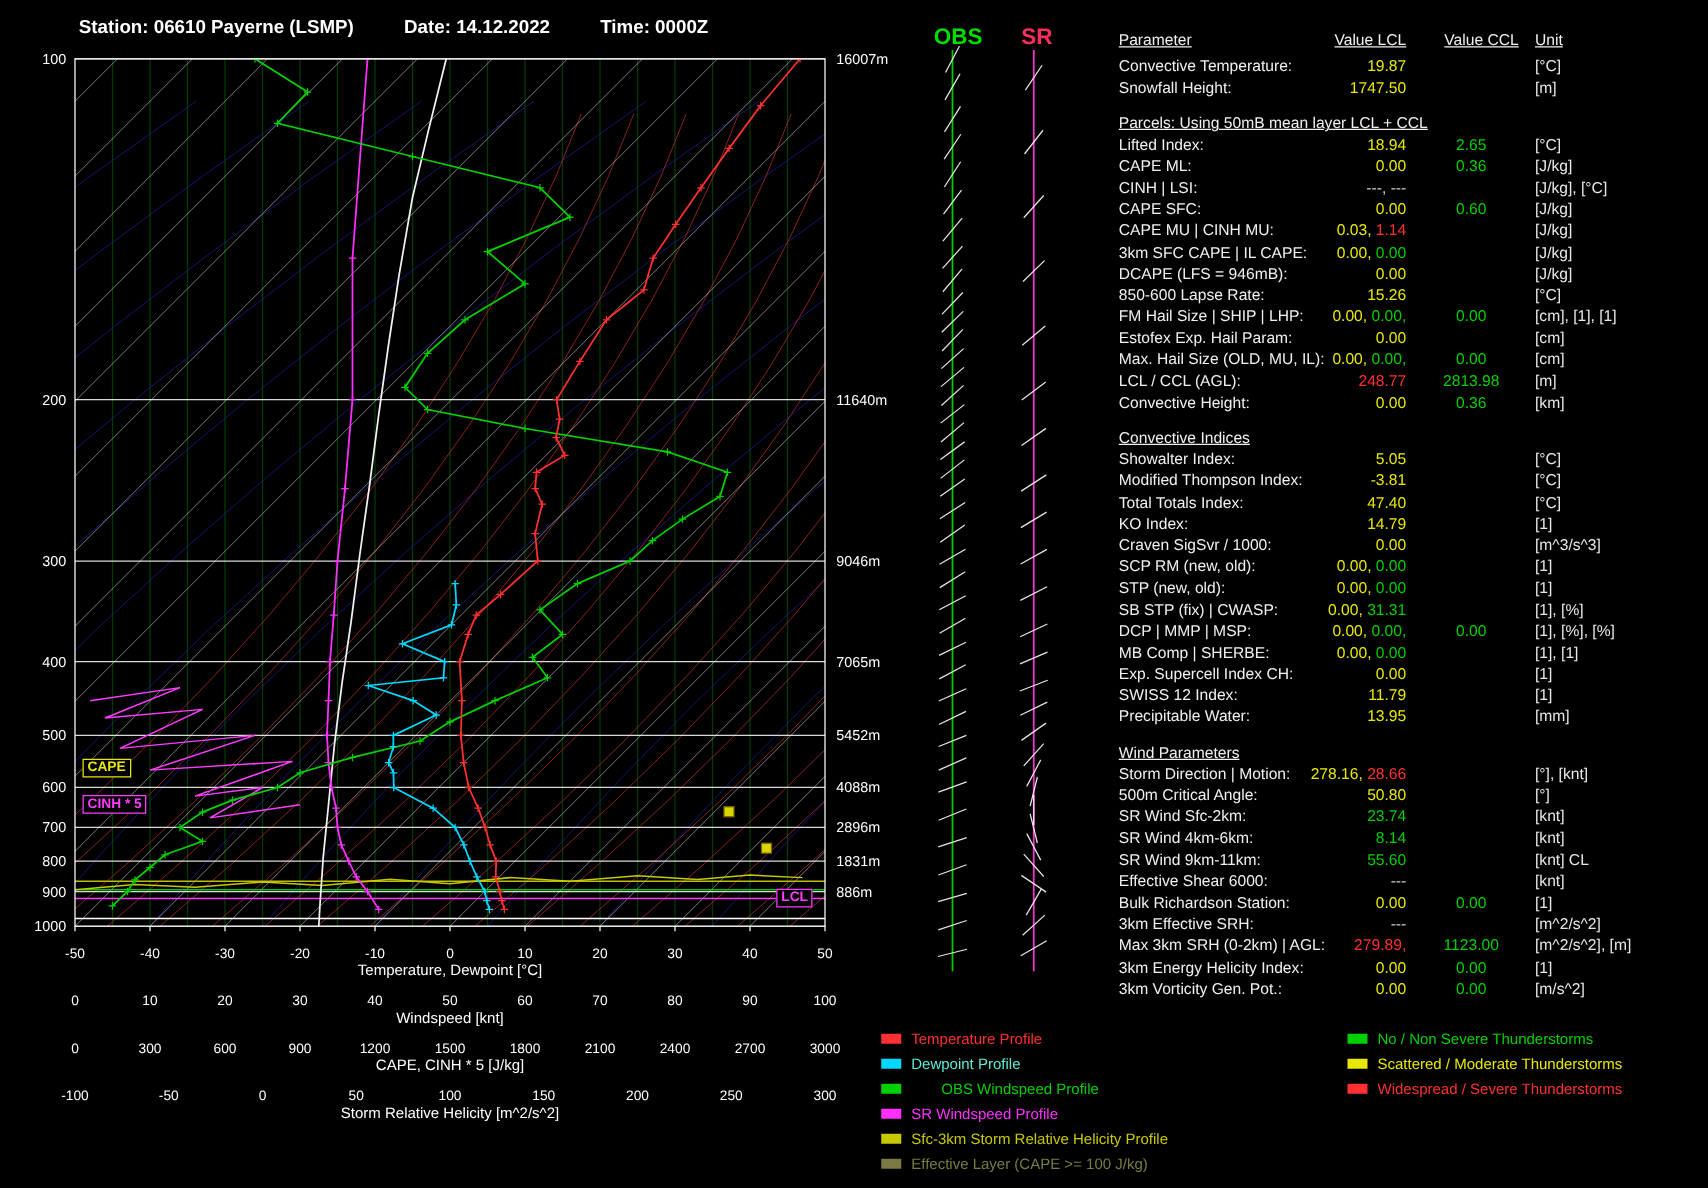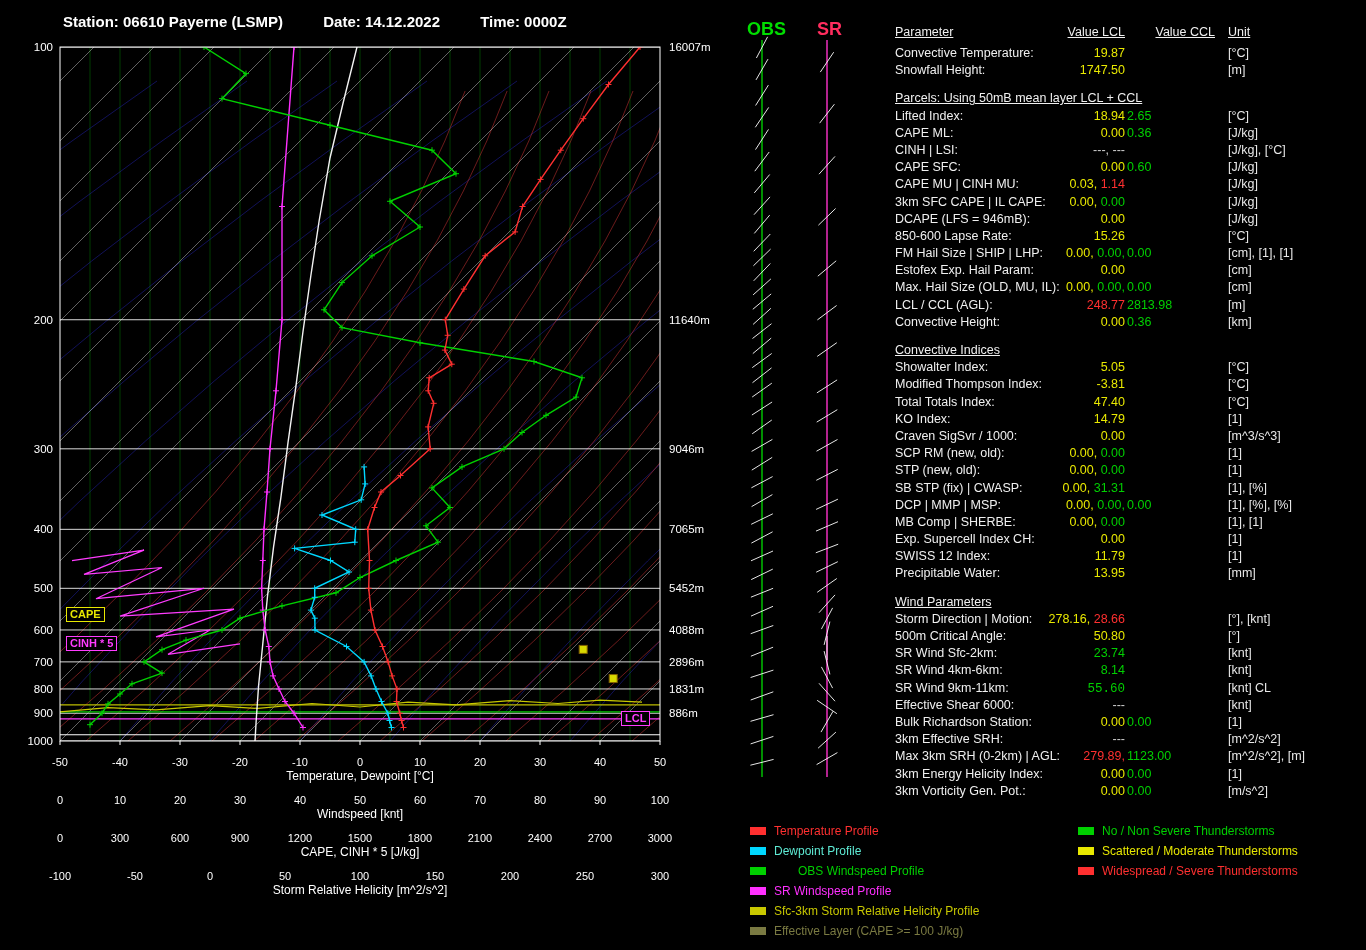--- a/index.html
+++ b/index.html
@@ -19,25 +19,25 @@
   .ptable{position:absolute;left:895px;top:24px;width:470px;font-size:12.5px;color:#f0f0f0}
   .thead{position:relative;height:21px;line-height:17px;white-space:nowrap}
   .thead span{text-decoration:underline}
   .thead .c1{position:absolute;left:0}
   .thead .c2{position:absolute;left:0;width:230px;text-align:right}
   .thead .c3{position:absolute;left:244px;width:76px;text-align:right}
   .thead .c4{position:absolute;left:333px}
   .trow{position:relative;height:17.2px;line-height:17px;white-space:nowrap}
   .trow .p{position:absolute;left:0}
   .trow .v1{position:absolute;left:0;width:230px;text-align:right;white-space:pre}
-  .trow .v2{position:absolute;left:232px;width:76px;text-align:left;white-space:pre}
+  .trow .v2{position:absolute;left:244px;width:76px;text-align:center;white-space:pre}
   .trow .u{position:absolute;left:333px;color:#e8e8e8}
   .sect{position:relative;height:17.2px;line-height:17px;margin-top:11px;text-decoration:underline;white-space:nowrap}
   .legend{position:absolute;font-size:12px}
-  .legend-left{left:750px;top:821px}
+  .legend-left{left:705px;top:821px}
   .legend-right{left:1078px;top:821px}
   .leg-item{height:20px;display:flex;align-items:center;white-space:nowrap}
   .leg-sw{width:16px;height:8px;margin-right:8px;flex:0 0 16px}
 </style>
 </head>
 <body>
 
 <div class="stage">
 
   <div class="hdr">
@@ -636,21 +636,21 @@
         <span class="u">[knt]</span>
       </div>
       <div class="trow">
         <span class="p">SR Wind 4km-6km:</span>
         <span class="v1"><span style="color: rgb(0, 207, 0);">8.14</span></span>
         <span class="v2"></span>
         <span class="u">[knt]</span>
       </div>
       <div class="trow">
         <span class="p">SR Wind 9km-11km:</span>
-        <span class="v1"><span style="color: rgb(0, 207, 0); font-family: Liberation Mono, monospace;">55.60</span></span>
+        <span class="v1"><span style="color: rgb(0, 207, 0);">55.60</span></span>
         <span class="v2"></span>
         <span class="u">[knt] CL</span>
       </div>
       <div class="trow">
         <span class="p">Effective Shear 6000:</span>
         <span class="v1"><span style="color: rgb(207, 207, 207);">---</span></span>
         <span class="v2"></span>
         <span class="u">[knt]</span>
       </div>
       <div class="trow">

